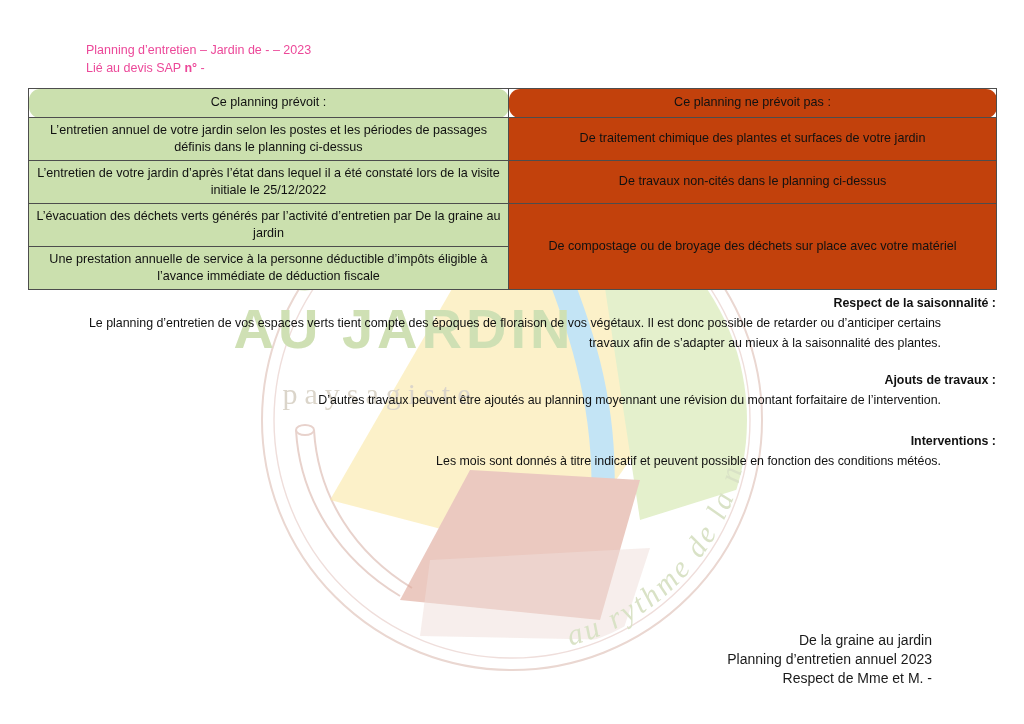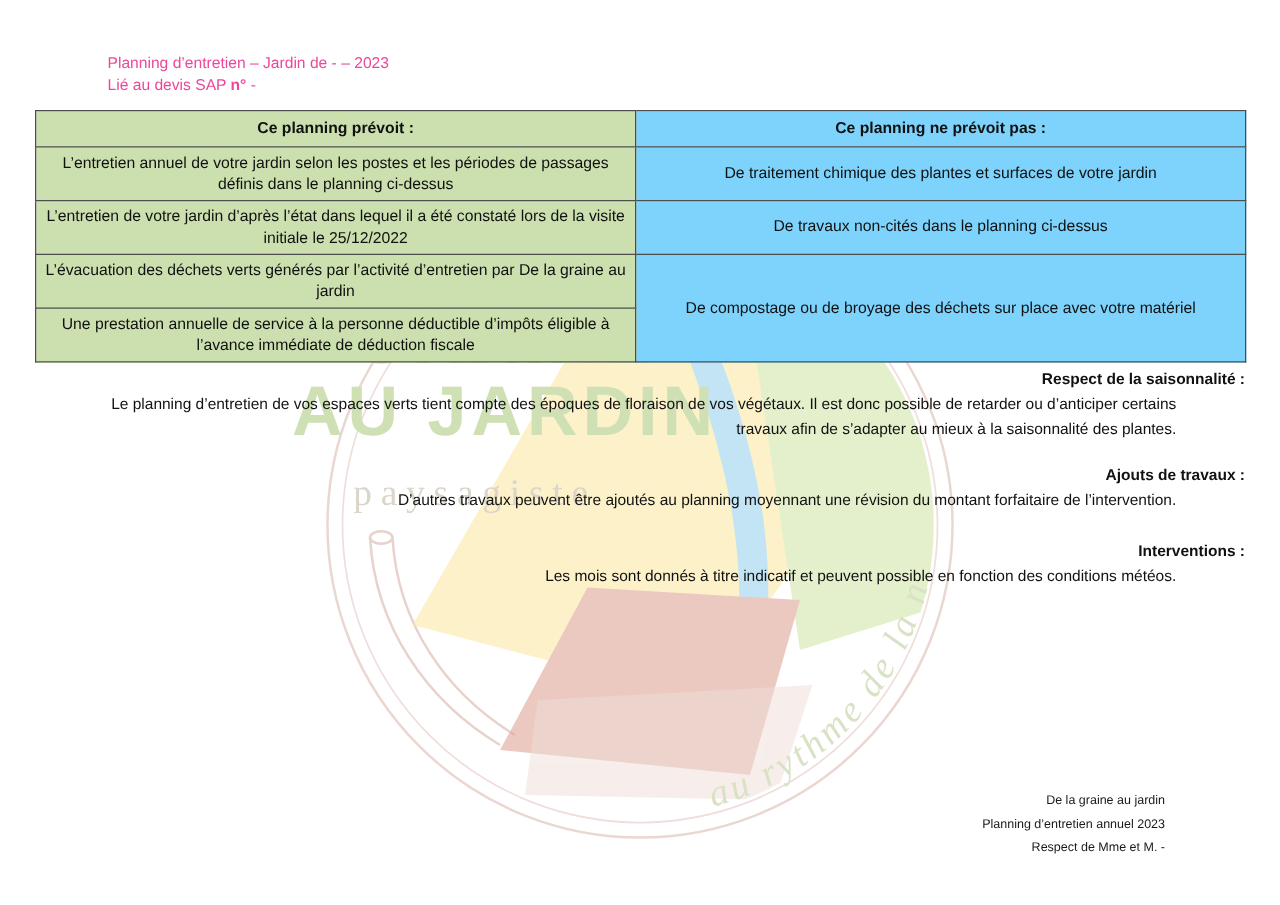--- a/index.html
+++ b/index.html
@@ -55,22 +55,22 @@
   #plan-table td {
     border: 1px solid #4d4d4d;
     padding: 3px 7px;
     text-align: center;
     vertical-align: middle;
     font-size: 12.6px;
     line-height: 17.5px;
     color: #111111;
   }
   .col-yes { background: #cbe0ae; }
-  .col-no  { background: #7dd3fc; }
-  .hdr { font-weight: bold; height: 22px; font-size: 12.8px; }
+  .col-no  { background: #c2410c; }
+  .hdr { font-weight: normal; height: 22px; font-size: 12.8px; border-radius: 11px; }
   .r-tall { height: 36px; }
 
   
   #body-notes {
     position: absolute;
     left: 28px;
     top: 294px;
     width: 968px;
     z-index: 3;
     text-align: right;
@@ -92,21 +92,21 @@
   #note-seasonality { margin-bottom: 18px; }
   #note-additions   { margin-bottom: 22px; }
 
   
   #doc-footer {
     position: absolute;
     right: 92px;
     bottom: 36px;
     z-index: 3;
     text-align: right;
-    font-size: 10px;
+    font-size: 14px;
     line-height: 19px;
     color: #1a1a1a;
     white-space: nowrap;
   }
   #doc-footer .line { display: block; }
 </style>
 </head>
 <body>
 
 <div id="page">

